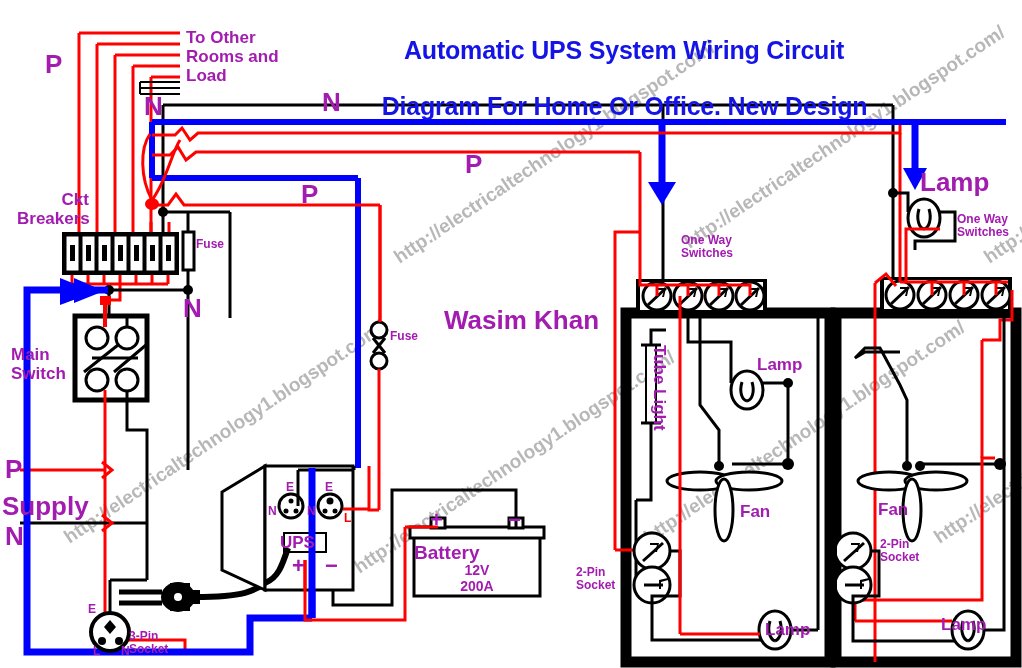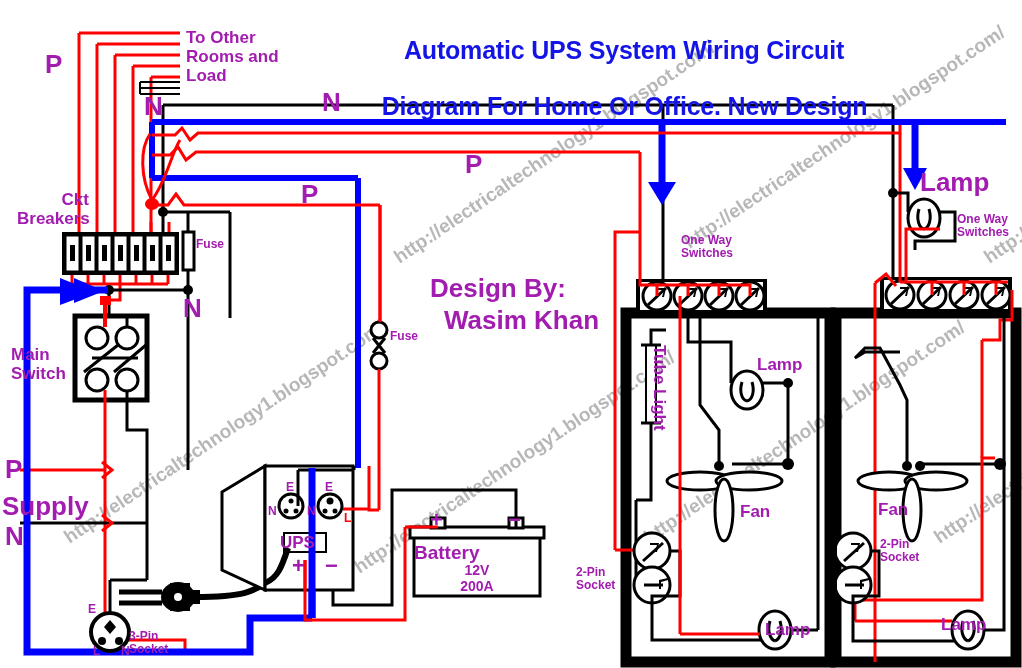--- a/index.html
+++ b/index.html
@@ -441,21 +441,20 @@
 
   <div class="lbl big" style="left:5px;top:522px;">N</div>
 
   <div class="lbl sm" style="left:129px;top:630px;">3-Pin<br>Socket</div>
   <div class="lbl xs" style="left:88px;top:603px;">E</div>
   <div class="lbl xs" style="left:93px;top:645px;">L</div>
   <div class="lbl xs" style="left:121px;top:645px;">N</div>
 
   <div class="lbl sm" style="left:390px;top:330px;">Fuse</div>
 
-  <div class="lbl big" style="left:430px;top:274px;">Design By:</div>
   <div class="lbl big" style="left:424px;top:306px;margin-left:20px;">Wasim Khan</div>
 
   <div class="lbl sm" style="left:286px;top:481px;">E</div>
   <div class="lbl sm" style="left:268px;top:505px;">N</div>
   <div class="lbl sm" style="left:325px;top:481px;">E</div>
   <div class="lbl sm" style="left:307px;top:505px;">N</div>
   <div class="lbl xs" style="left:344px;top:512px;color:#ff0000;">L</div>
   <div class="lbl" style="left:280px;top:533px;font-size:17px;">UPS</div>
   <div class="lbl" style="left:292px;top:554px;font-size:22px;">+</div>
   <div class="lbl" style="left:325px;top:554px;font-size:22px;">−</div>

